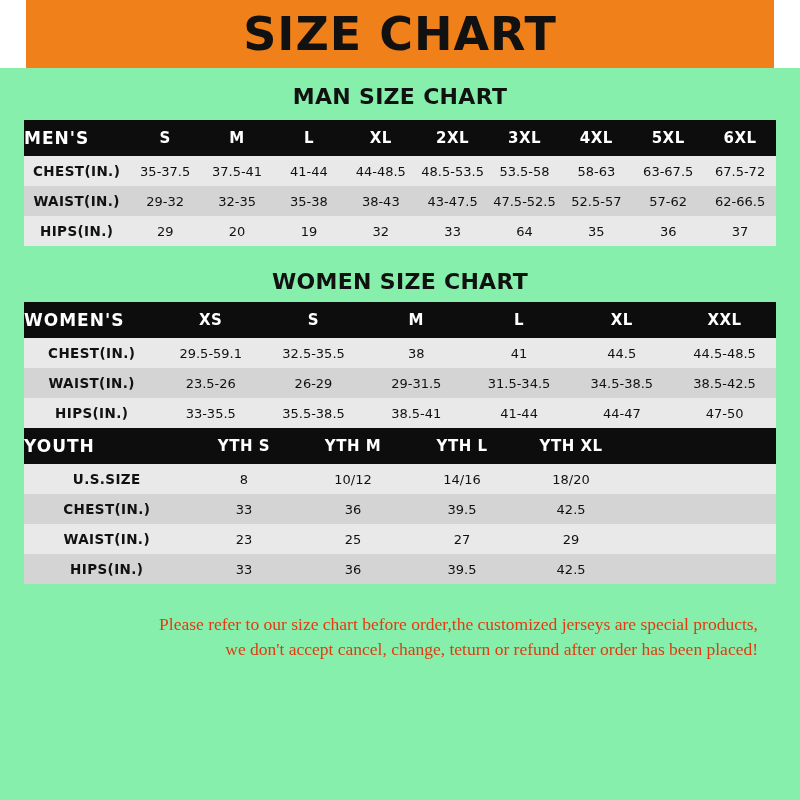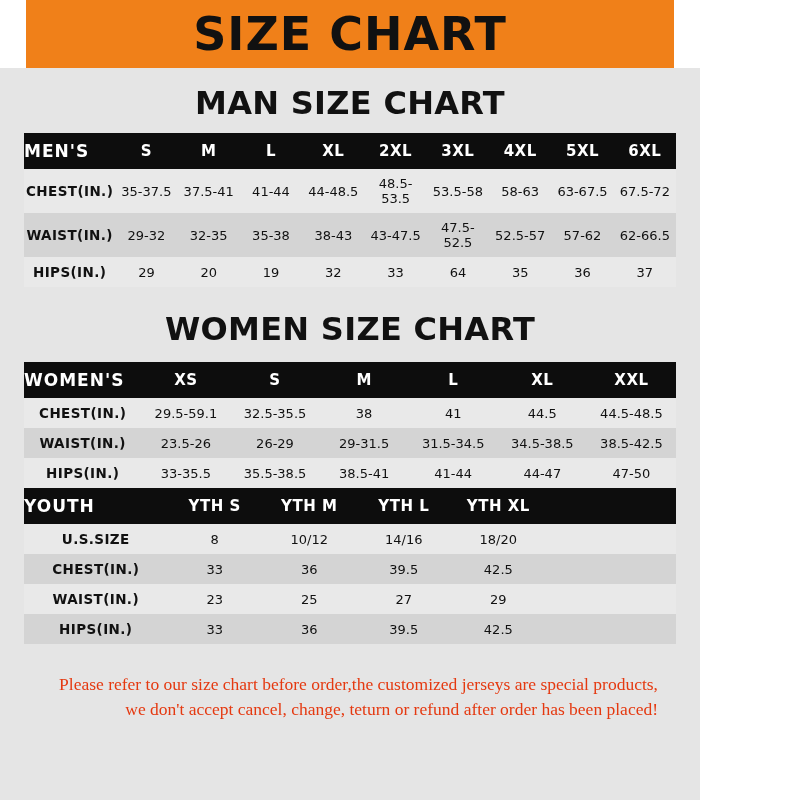--- a/index.html
+++ b/index.html
@@ -8,23 +8,23 @@
   }
   body {
     width: 800px;
     height: 800px;
     background: #ffffff;
     font-family: "Liberation Sans", sans-serif;
     overflow: hidden;
   }
   .page {
     position: relative;
-    width: 700px;
+    width: 800px;
     height: 800px;
-    background: #e5e5e5;
+    background: #86efac;
     box-sizing: border-box;
   }
   
   .header-band {
     position: relative;
     height: 68px;
     background: #F08019;
     display: flex;
     align-items: center;
     justify-content: center;
@@ -50,26 +50,26 @@
 
   .content {
     padding: 0 24px;
     box-sizing: border-box;
   }
 
   .section-title {
     text-align: center;
     font-family: "DejaVu Sans", sans-serif;
     font-weight: bold;
-    font-size: 32px;
+    font-size: 22px;
     color: #111;
     letter-spacing: 0.3px;
   }
   .section-title.man    { margin: 16px 0 11px 0; }
-  .section-title.women  { margin: 23px 0 14px 0; }
+  .section-title.women  { margin: 23px 0 8px 0; }
   .section-title.youth  { margin: 25px 0 12px 0; }
 
   table.size {
     width: 100%;
     border-collapse: collapse;
     table-layout: fixed;
   }
   table.size th, table.size td {
     text-align: center;
     font-family: "DejaVu Sans", sans-serif;

